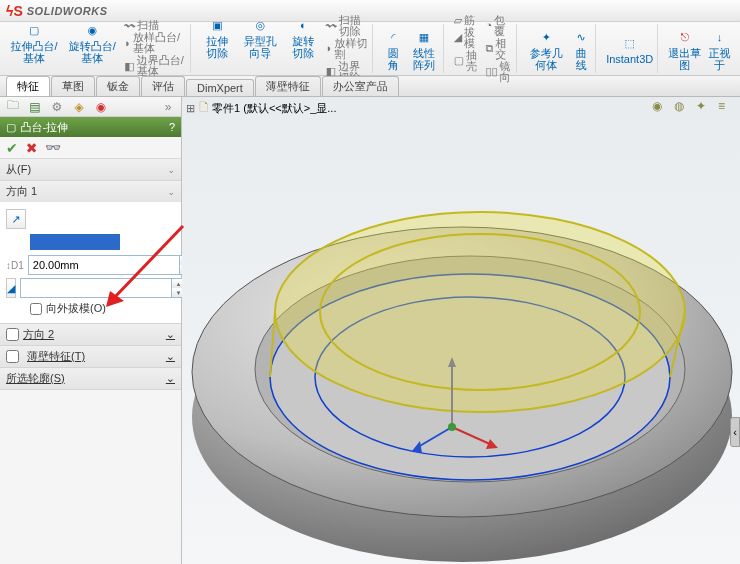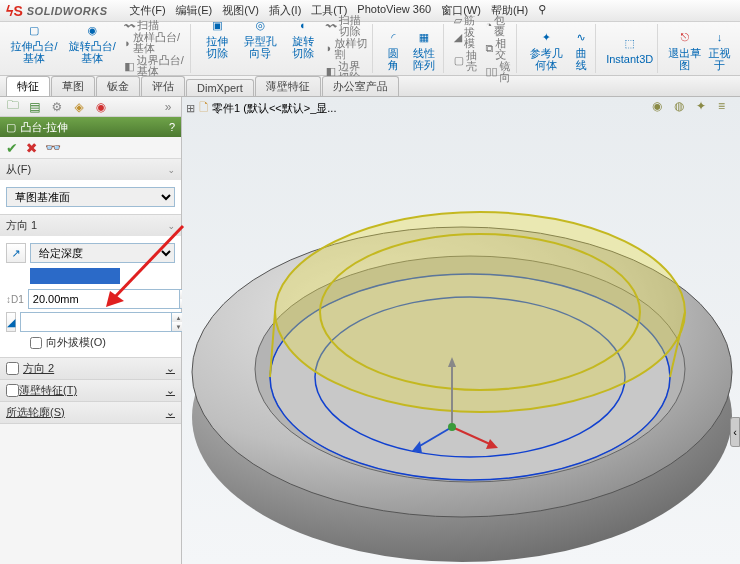--- a/index.html
+++ b/index.html
@@ -65,31 +65,20 @@
 .collapsed-section { background: linear-gradient(#f0f0f0,#e4e4e4); padding: 3px 6px; font-size: 11px; color: #333; display: flex; align-items: center; justify-content: space-between; border-bottom: 1px solid #d4d4d4; text-decoration: underline; }
 </style>
 </head>
 <body>
 
 <div class="titlebar">
   <div class="sw-logo">
     <span class="sw-icon">ϟS</span>
     <span class="sw-text">SOLIDWORKS</span>
   </div>
-  <div class="menus">
-    <span class="menu-item">文件(F)</span>
-    <span class="menu-item">编辑(E)</span>
-    <span class="menu-item">视图(V)</span>
-    <span class="menu-item">插入(I)</span>
-    <span class="menu-item">工具(T)</span>
-    <span class="menu-item">PhotoView 360</span>
-    <span class="menu-item">窗口(W)</span>
-    <span class="menu-item">帮助(H)</span>
-    <span class="menu-item">⚲</span>
-  </div>
   <div class="menu-extras"></div>
 </div>
 
 <div class="toolbar">
   <div class="tool-group">
     <div style="display:flex; gap:6px;">
       <div class="tool-item">
         <span class="tool-icon">▢</span>
         <span>拉伸凸台/基体</span>
       </div>
@@ -249,40 +238,30 @@
       <span class="ok-icon">✔</span>
       <span class="cancel-icon">✖</span>
       <span class="glasses-icon">👓</span>
     </div>
 
     <div class="section">
       <div class="section-header">
         <span>从(F)</span>
         <span class="arrow">⌄</span>
       </div>
-      <div class="section-body">
-        <div class="row">
-          <select class="field">
-            <option>草图基准面</option>
-          </select>
-        </div>
-      </div>
     </div>
 
     <div class="section">
       <div class="section-header">
         <span>方向 1</span>
         <span class="arrow">⌄</span>
       </div>
       <div class="section-body">
         <div class="row">
           <span class="row-icon">↗</span>
-          <select class="field">
-            <option>给定深度</option>
-          </select>
         </div>
         <div class="row">
           <span class="row-icon" style="border:none;background:none"></span>
           <div class="blue-field"></div>
         </div>
         <div class="row">
           <span class="row-icon" style="border:none;background:none;color:#888;font-size:10px">↕D1</span>
           <div class="spin-field">
             <input type="text" value="20.00mm" style="">
             <div class="spin-btns">
@@ -311,21 +290,21 @@
     </div>
 
     <div class="collapsed-section">
       <span style="display:flex;align-items:center;gap:4px">
           <input type="checkbox" style="">
           <span>方向 2</span>
         </span>
       <span class="arrow">⌄</span>
     </div>
     <div class="collapsed-section">
-      <span style="display:flex;align-items:center;gap:0">
+      <span style="display:flex;align-items:center;gap:8px">
           <input type="checkbox" style="">
           <span>薄壁特征(T)</span>
         </span>
       <span class="arrow">⌄</span>
     </div>
     <div class="collapsed-section">
       <span>所选轮廓(S)</span>
       <span class="arrow">⌄</span>
     </div>
   </div>

